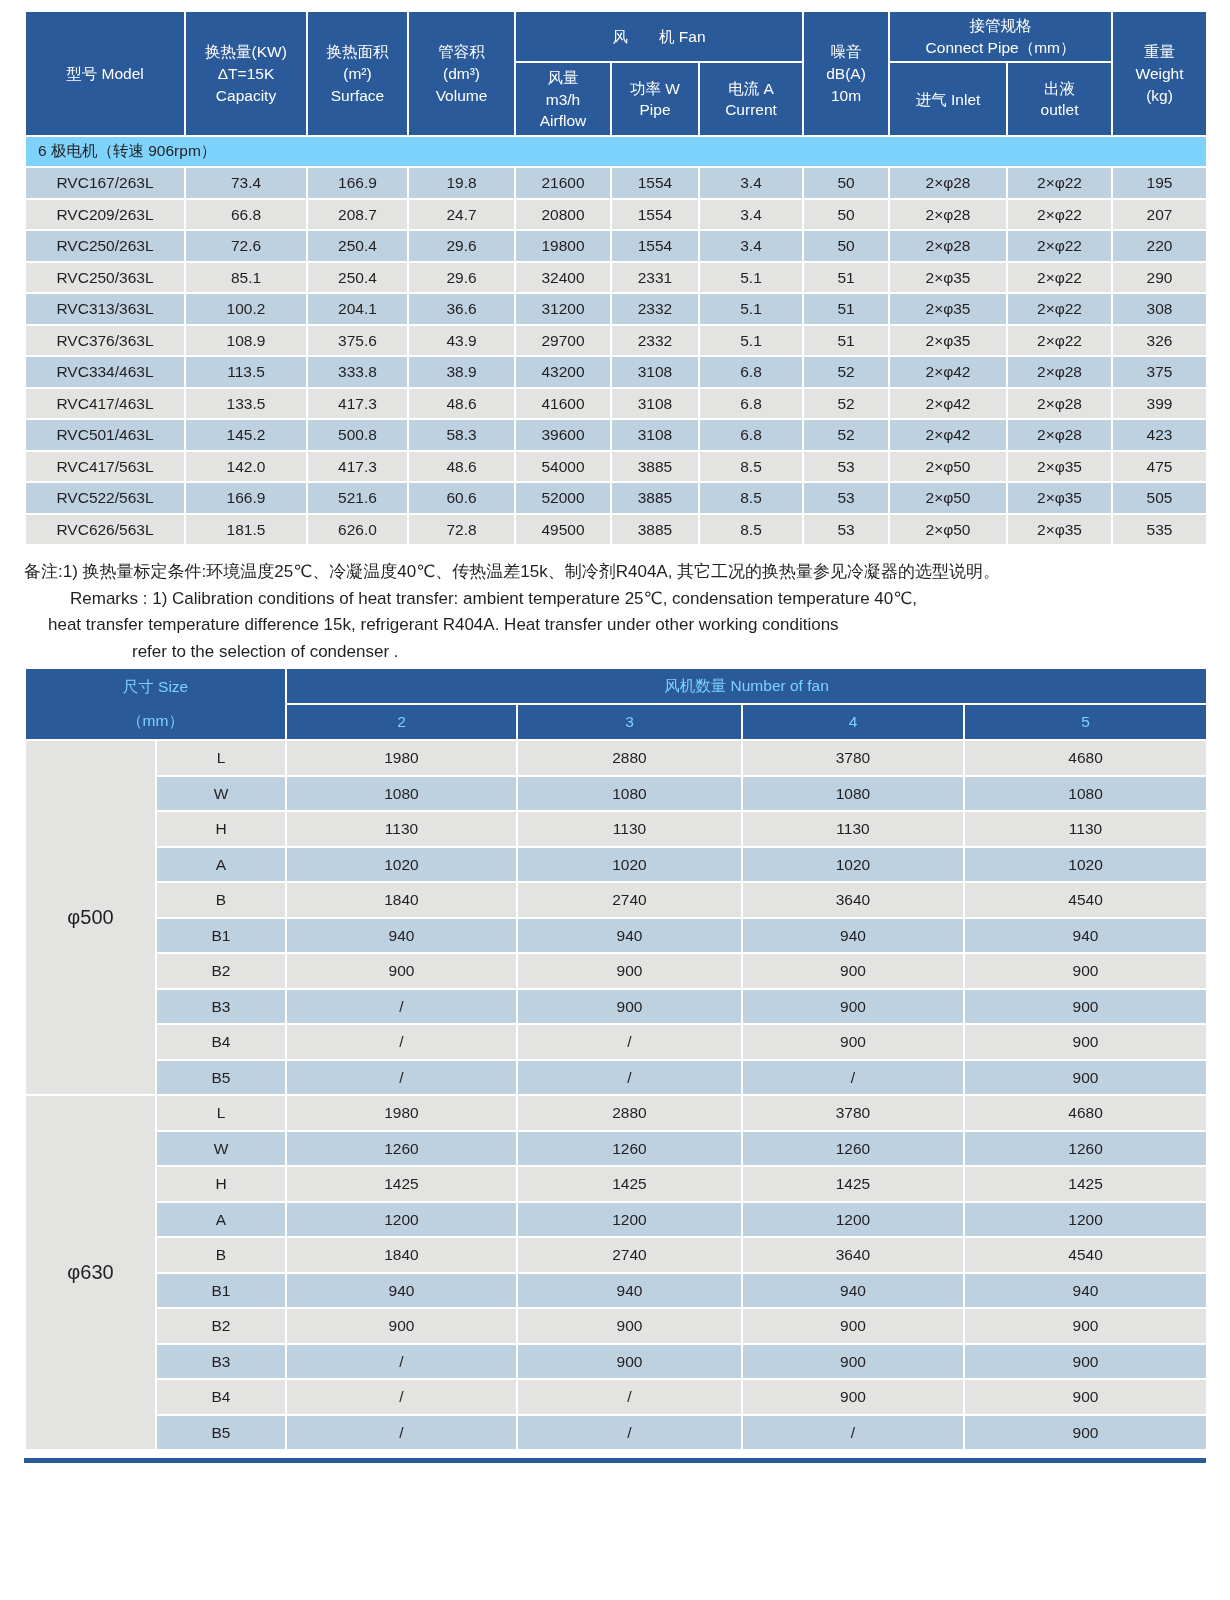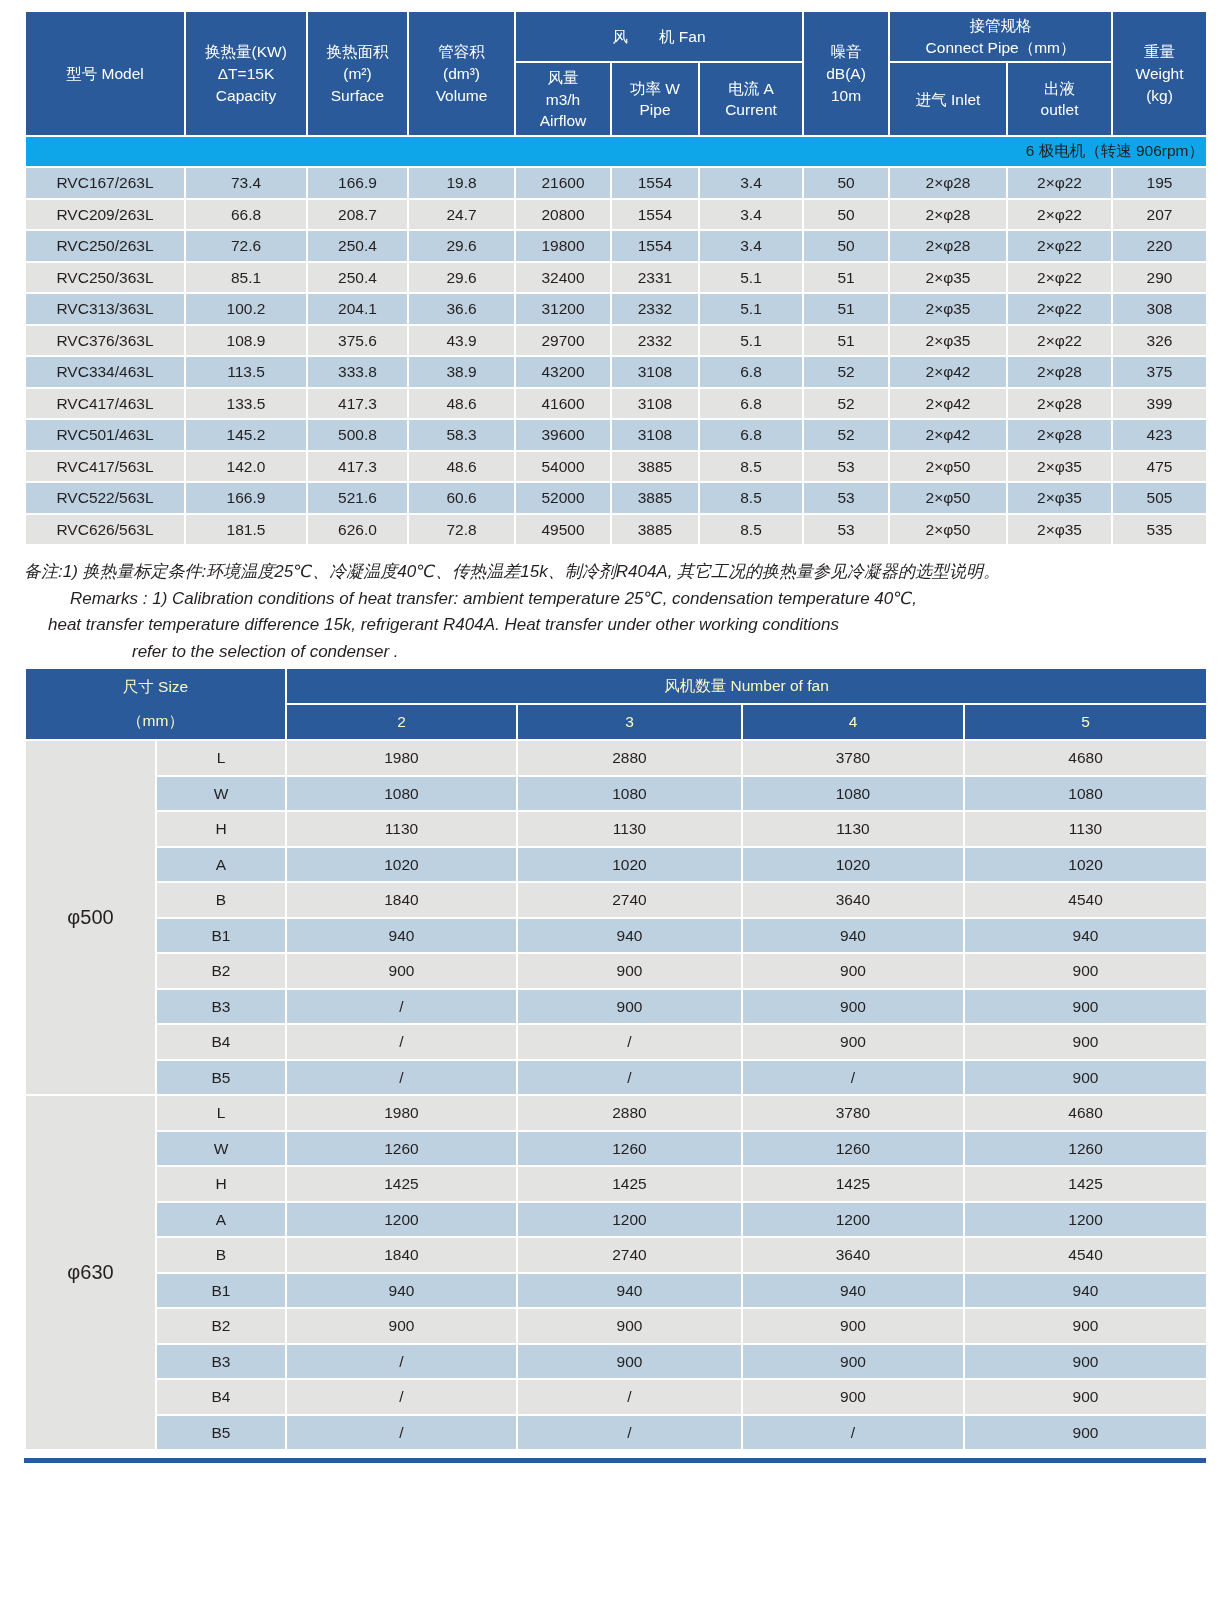--- a/index.html
+++ b/index.html
@@ -28,50 +28,50 @@
   .spec thead tr.h1 { height: 50px; }
   .spec thead tr.h2 { height: 74px; }
   .spec td {
     text-align: center;
     vertical-align: middle;
     font-size: 15.5px;
     height: 29.5px;
     padding: 0 2px;
   }
   .spec tr.subheader td {
-    background: #0ea5e9;
-    text-align: right;
+    background: #7dd3fc;
+    text-align: left;
     padding-left: 12px;
     height: 29px;
   }
   .spec tr.row-blue td { background: #bed1e0; }
   .spec tr.row-gray td { background: #e3e3e1; }
 
   
   .remarks { padding: 13px 0 2px 0; }
-  .remarks .line { font-size: 17px; line-height: 26.5px; font-style: italic; }
+  .remarks .line { font-size: 17px; line-height: 26.5px; }
   .remarks .line:nth-child(1) { padding-left: 0; }
   .remarks .line:nth-child(2) { padding-left: 46px; }
   .remarks .line:nth-child(3) { padding-left: 0; margin-left: 24px; }
   .remarks .line:nth-child(4) { padding-left: 108px; }
   .remarks .line:nth-child(5) { padding-left: 112px; }
   .remarks .line:nth-child(6) { padding-left: 84px; }
 
   
   .section-title {
     color: #1d5fad;
     font-size: 23px;
     font-weight: 700;
     margin: 16px 0 10px 0;
   }
 
   
   .dim thead th {
     background: #2a5a99;
-    color: #fef9c3;
+    color: #7dd3fc;
     font-weight: 400;
     font-size: 15.5px;
     text-align: center;
     vertical-align: middle;
     white-space: pre-line;
     line-height: 34px;
     padding: 0;
   }
   .dim thead tr.h1 { height: 34px; }
   .dim thead tr.h2 { height: 34px; }

